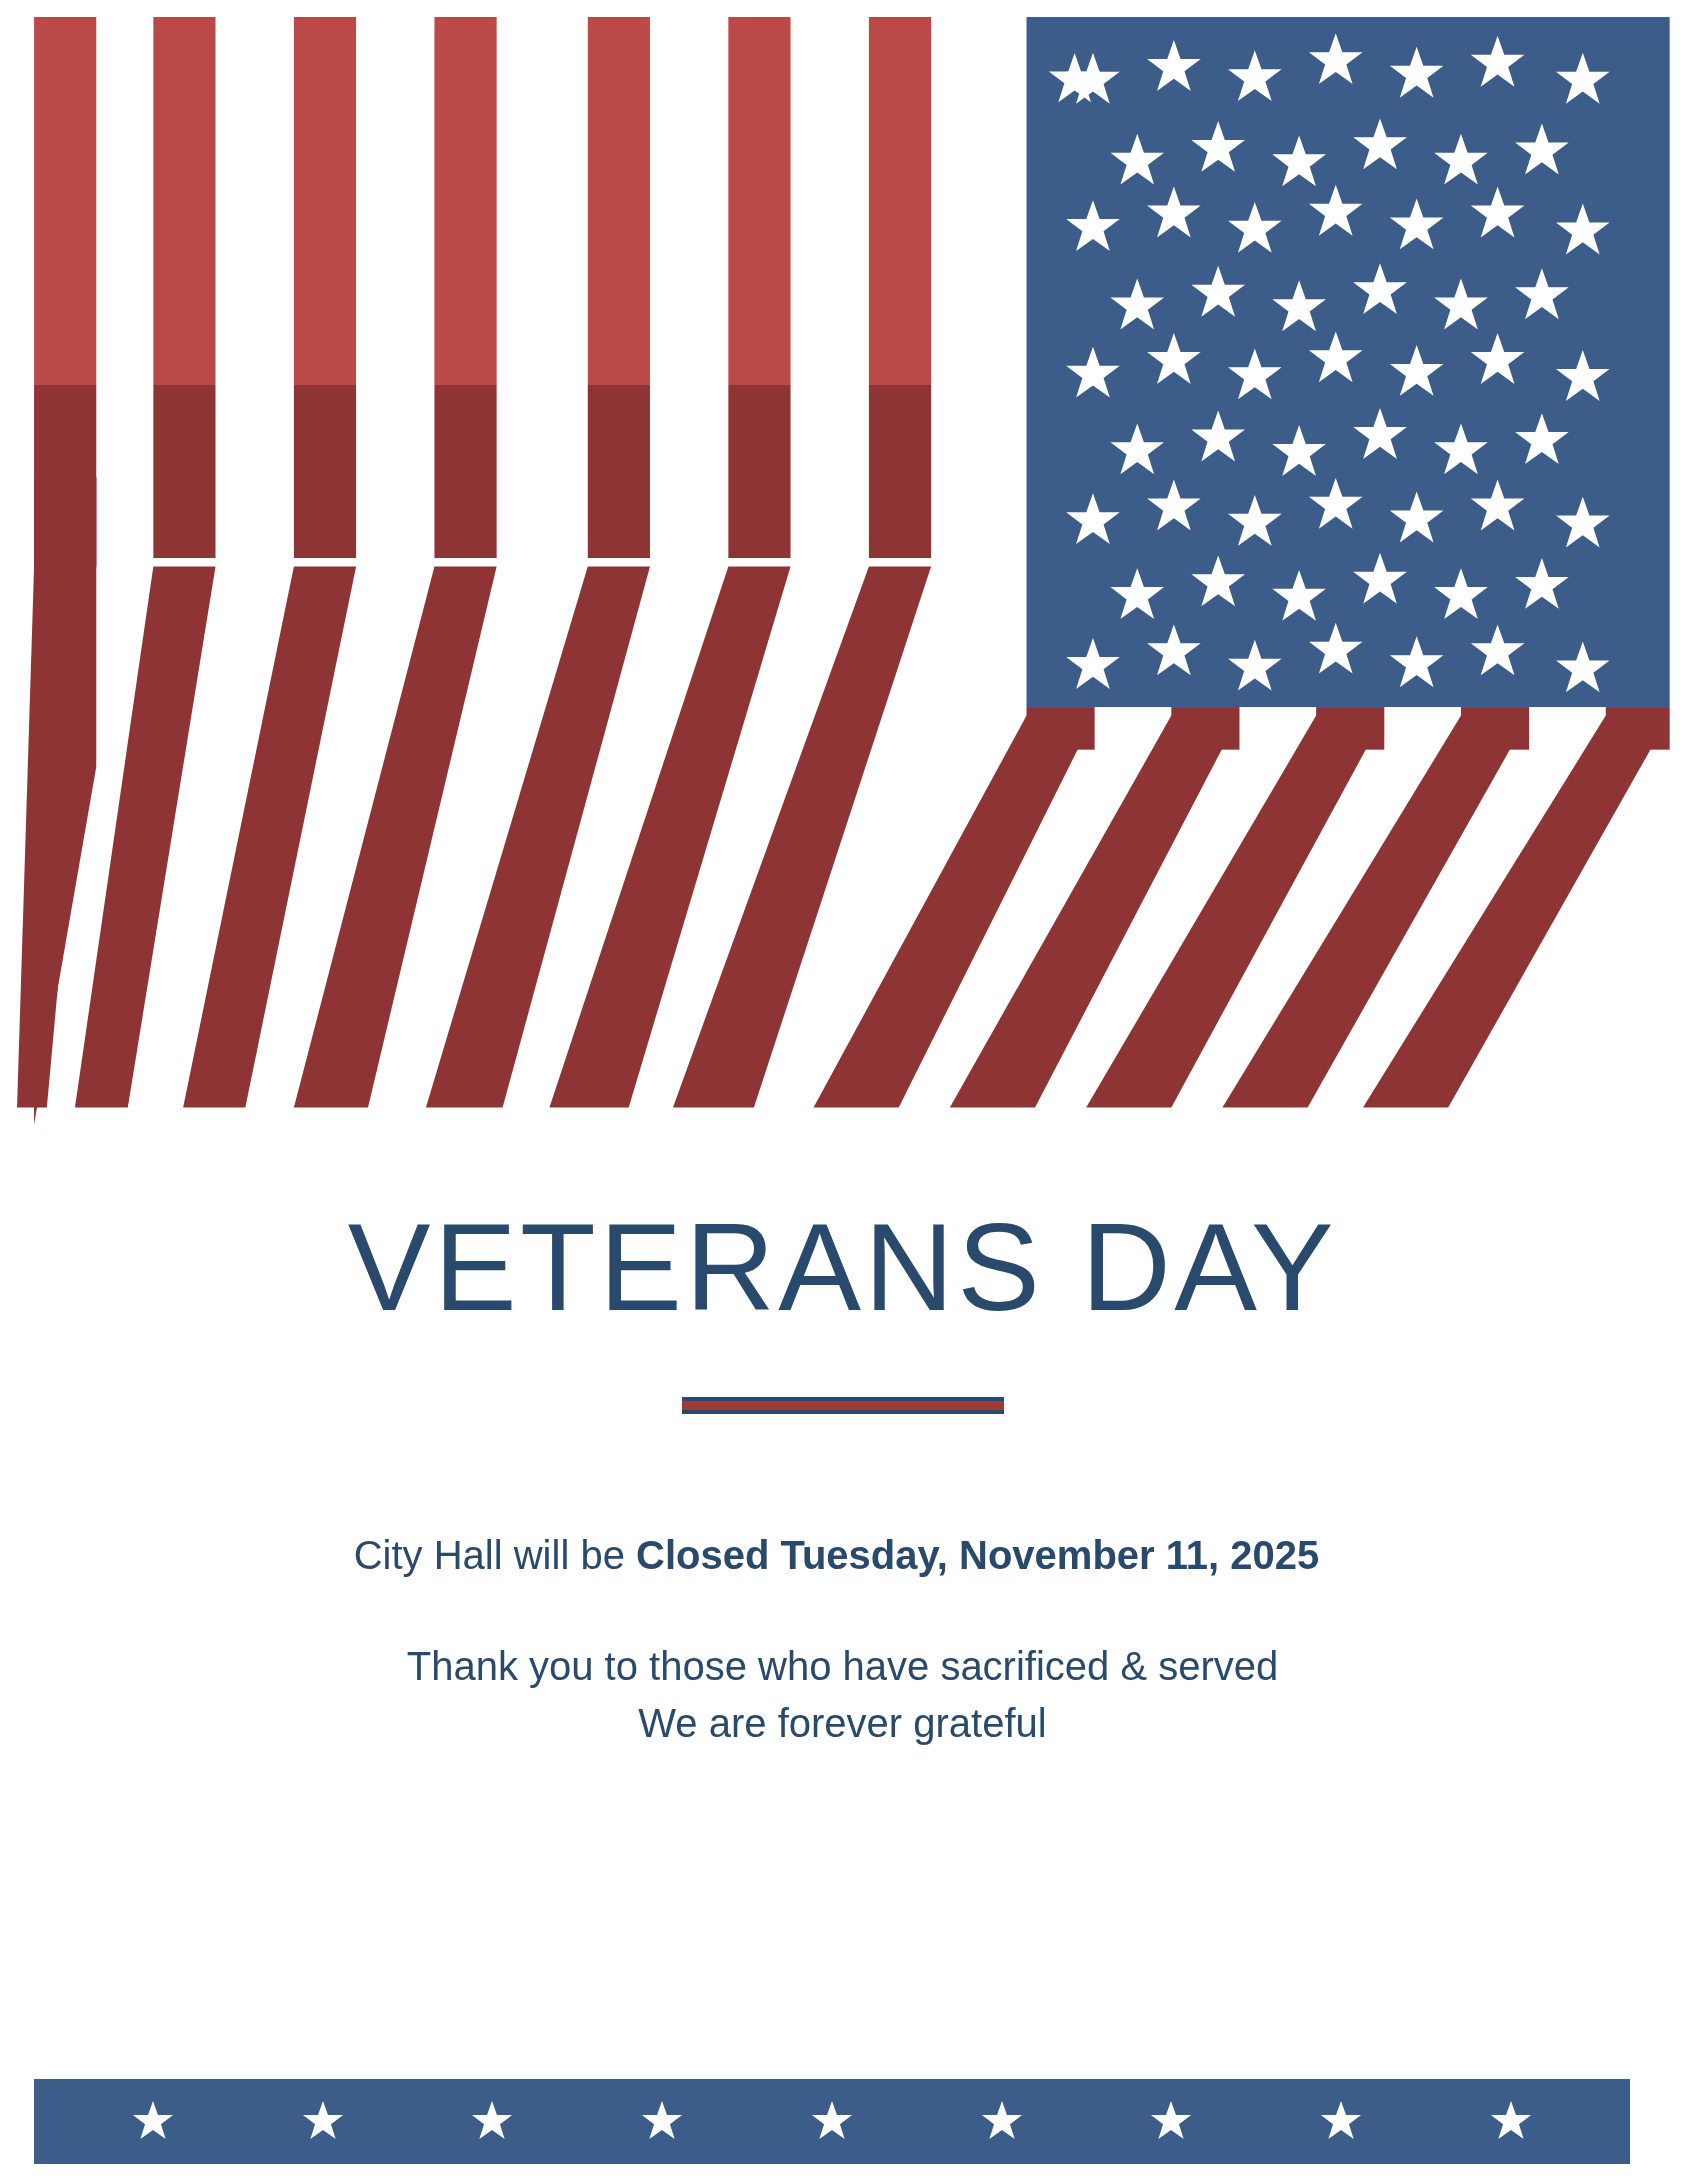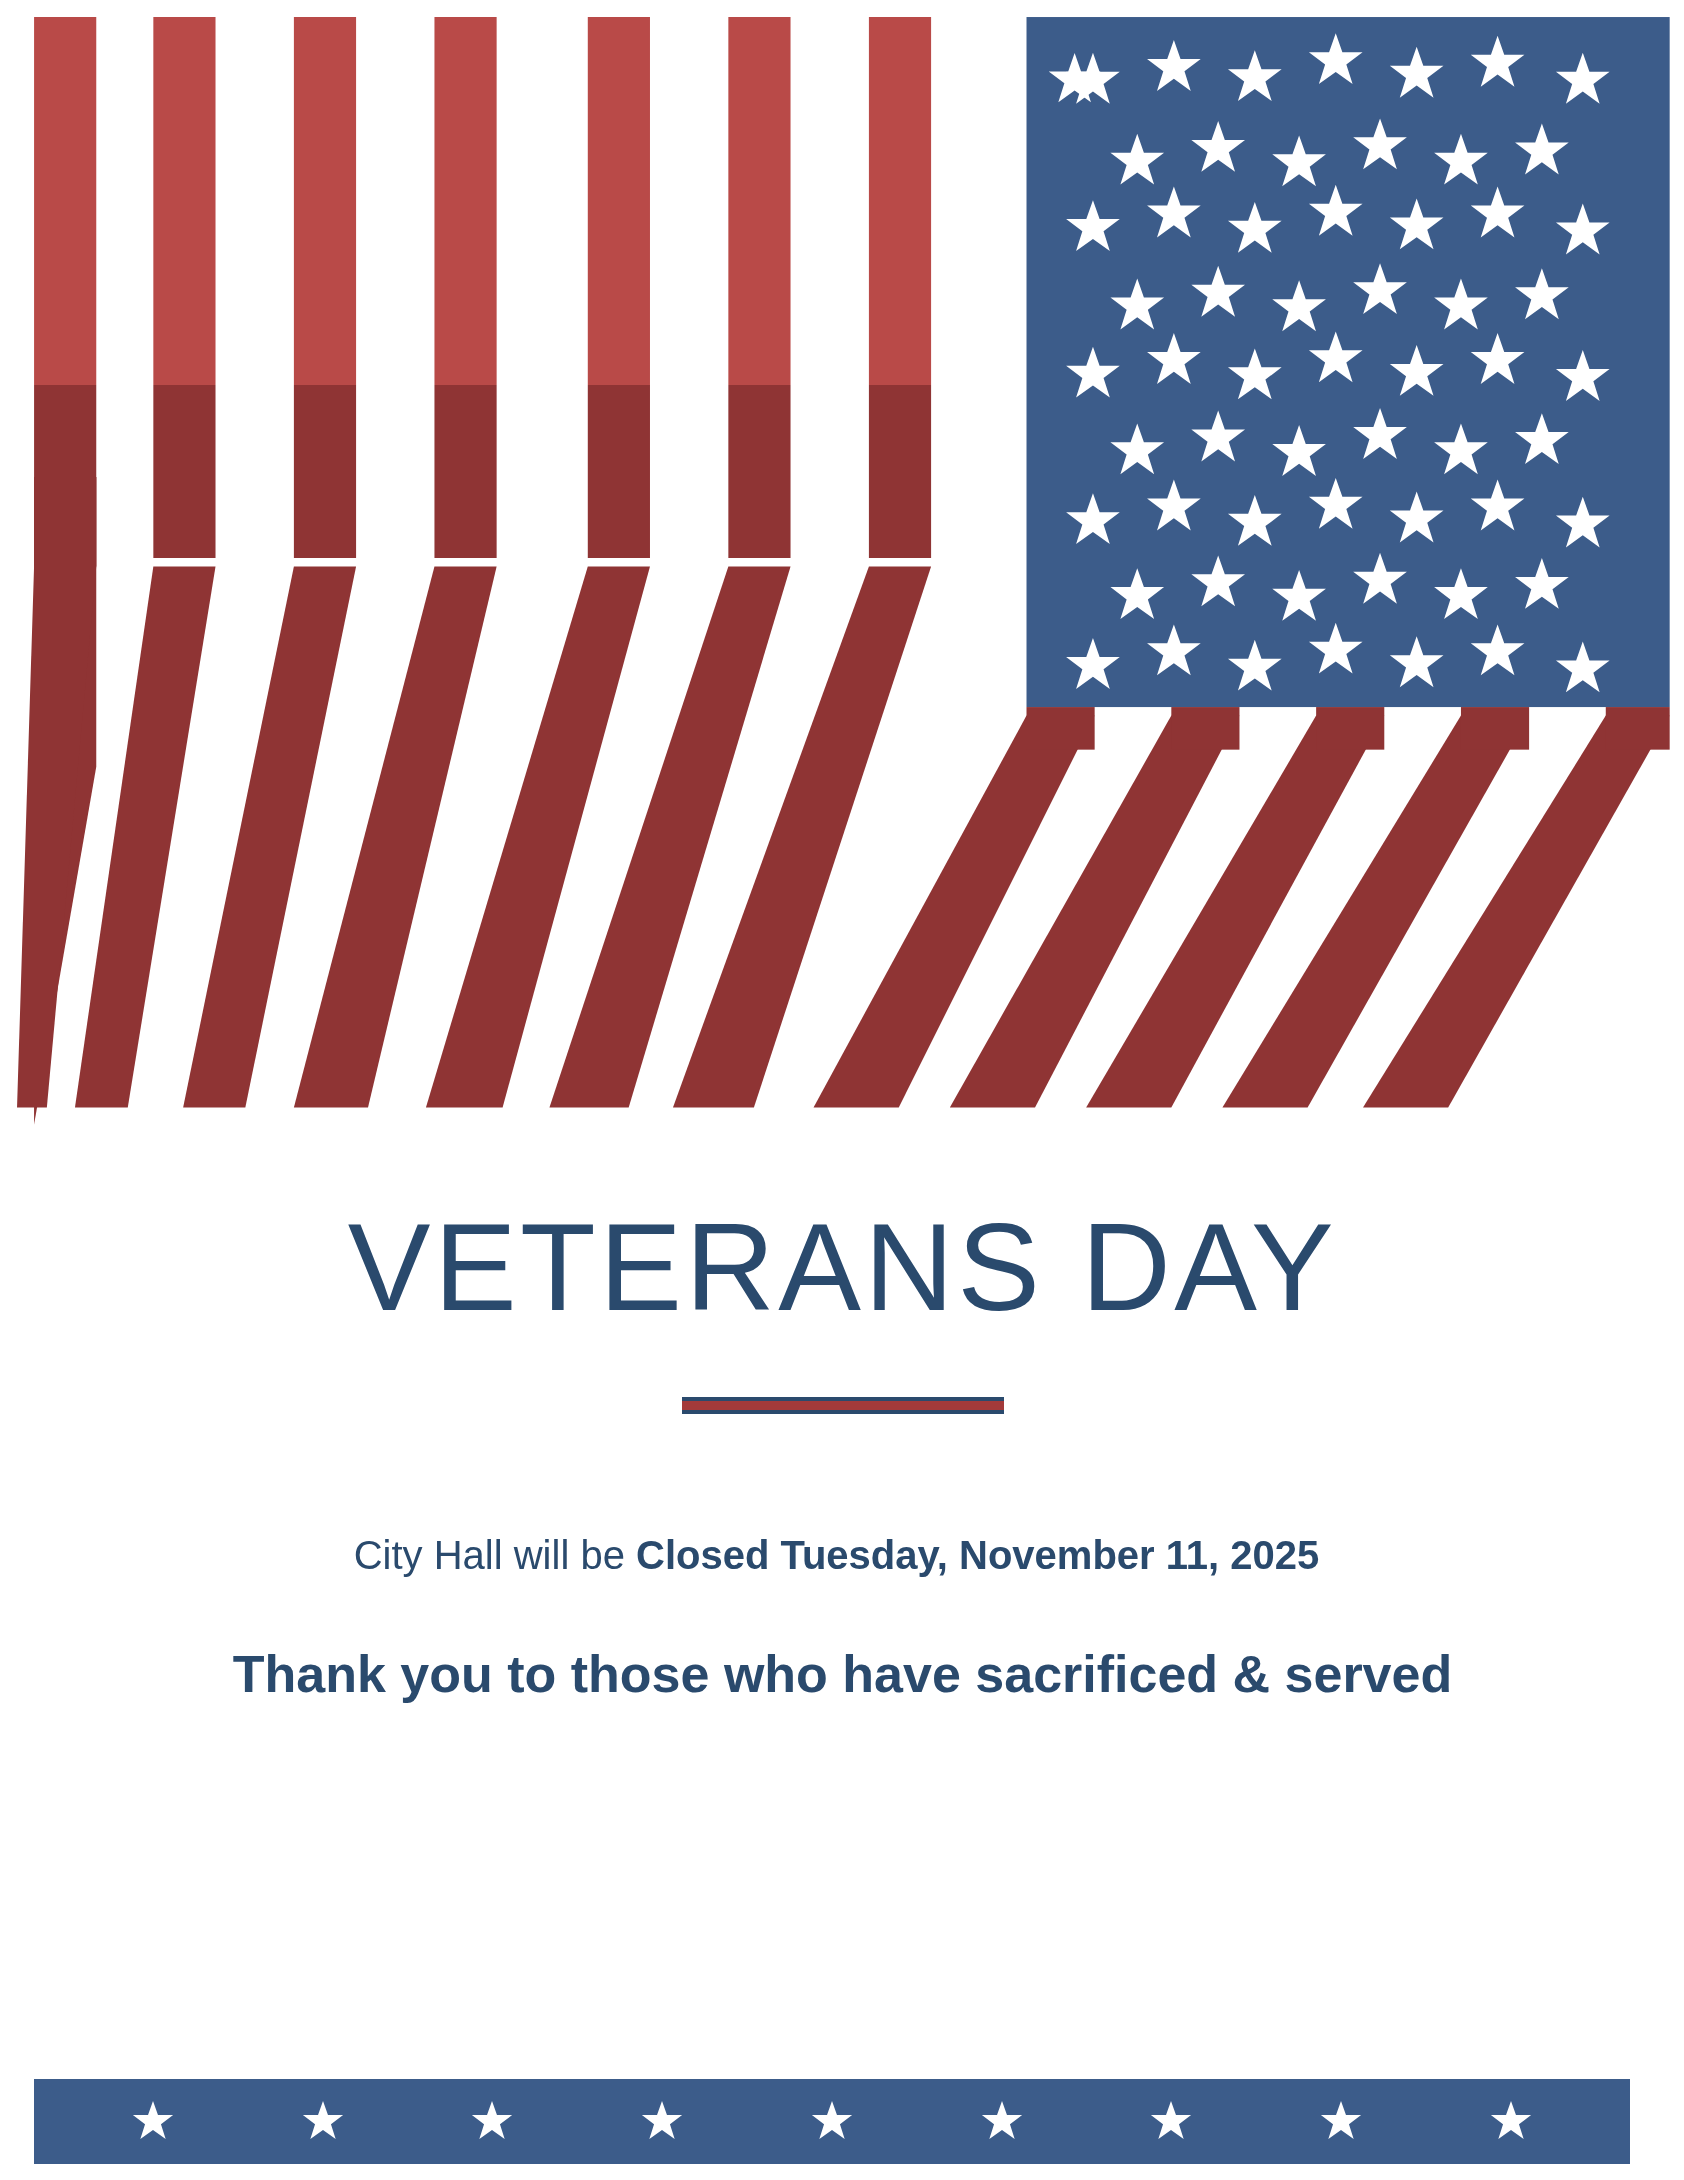--- a/index.html
+++ b/index.html
@@ -73,23 +73,23 @@
   .line-closure {
     font-size: 40px;
     line-height: 1.5;
     font-weight: 400;
     margin: 0 12px 53px 0;
   }
   .line-closure b {
     font-weight: 700;
   }
   .line-thanks {
-    font-size: 52px;
+    font-size: 40px;
     line-height: 1.42;
-    font-weight: 700;
+    font-weight: 400;
     margin: 4px;
   }
 
   
   #bottom-bar {
     position: absolute;
     left: 34px;
     bottom: 17px;
     width: 1596px;
     height: 85px;
@@ -388,20 +388,21 @@
   <h1 id="page-title">VETERANS DAY</h1>
 </div>
 <div id="title-rule"></div>
 
 <div id="message-block">
   <p class="line-closure">
     <span>City Hall will be </span><b>Closed Tuesday, November 11, 2025</b>
   </p>
   <p class="line-thanks">
     <span>Thank you to those who have sacrificed &amp; served</span><br>
+    <span>We are forever grateful</span>
   </p>
 </div>
 
 <div id="bottom-bar">
   <svg class="bar-star" viewBox="-24 -24 48 48">
       <polygon fill="#ffffff" points="0,-22 5.2,-7.2 21,-7.2 8.3,2.4 13.2,17.8 0,8.3 -13.2,17.8 -8.3,2.4 -21,-7.2 -5.2,-7.2"></polygon>
     </svg>
   <svg class="bar-star" viewBox="-24 -24 48 48">
       <polygon fill="#ffffff" points="0,-22 5.2,-7.2 21,-7.2 8.3,2.4 13.2,17.8 0,8.3 -13.2,17.8 -8.3,2.4 -21,-7.2 -5.2,-7.2"></polygon>
     </svg>

